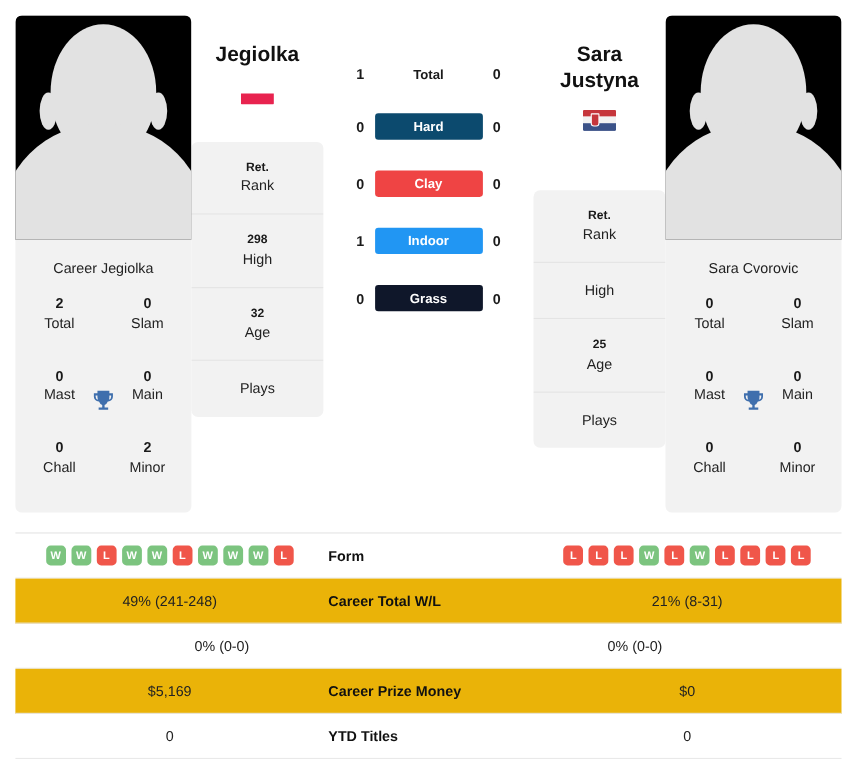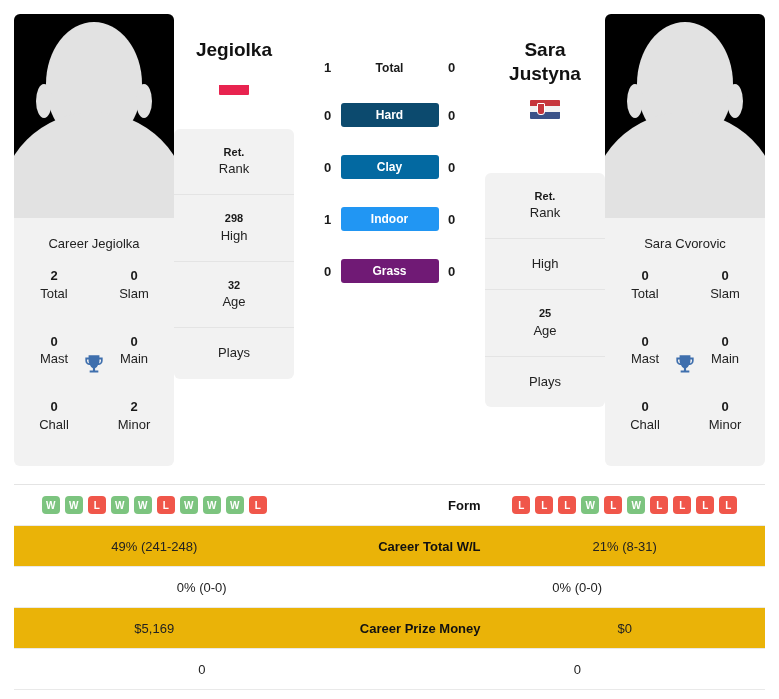--- a/index.html
+++ b/index.html
@@ -185,21 +185,21 @@
   .srow .side {
     flex: 1;
     text-align: center;
     font-size: 13px;
     color: #222;
     padding: 8px 4px;
   }
   .srow .mid-lbl {
     width: 190px;
     flex: 0 0 190px;
-    text-align: right;
+    text-align: left;
     font-size: 13px;
     font-weight: bold;
     color: #111;
     padding: 8px 4px;
   }
   .form-strip {
     display: flex;
     justify-content: center;
     gap: 5px;
   }
@@ -299,35 +299,35 @@
       <div class="h2h-row">
         <span class="score">0</span>
         <span class="mid">
             <span class="badge" id="b-hard" style="background: #0c4a6e;">Hard</span>
           </span>
         <span class="score">0</span>
       </div>
       <div class="h2h-row">
         <span class="score">0</span>
         <span class="mid">
-            <span class="badge" id="b-clay" style="background: #0369a1;">Clay</span>
+            <span class="badge" id="b-clay" style="background: #ef4444;">Clay</span>
           </span>
         <span class="score">0</span>
       </div>
       <div class="h2h-row">
         <span class="score">1</span>
         <span class="mid">
             <span class="badge" id="b-indoor" style="background: rgb(33, 150, 243);">Indoor</span>
           </span>
         <span class="score">0</span>
       </div>
       <div class="h2h-row">
         <span class="score">0</span>
         <span class="mid">
-            <span class="badge" id="b-grass" style="background: #701a75;">Grass</span>
+            <span class="badge" id="b-grass" style="background: #0f172a;">Grass</span>
           </span>
         <span class="score">0</span>
       </div>
     </div>
 
     <div class="right-head">
       <div class="name-head">
         <div class="nm">Sara</div>
         <div class="nm">Justyna</div>
         <div class="flag flag-rs">
@@ -439,17 +439,18 @@
       <div class="side">0% (0-0)</div>
       <div class="side">0% (0-0)</div>
     </div>
     <div class="srow alt">
       <div class="side">$5,169</div>
       <div class="mid-lbl">Career Prize Money</div>
       <div class="side">$0</div>
     </div>
     <div class="srow">
       <div class="side">0</div>
+      <div class="mid-lbl">YTD Titles</div>
       <div class="side">0</div>
     </div>
   </div>
 
 </div>
 
 </body></html>

